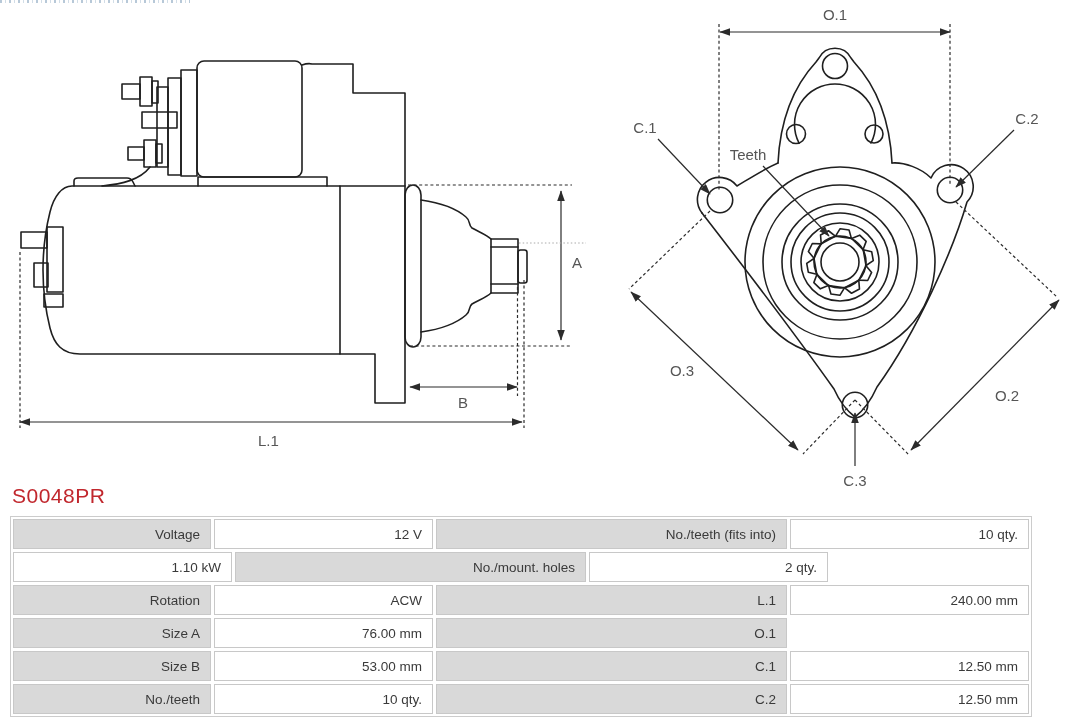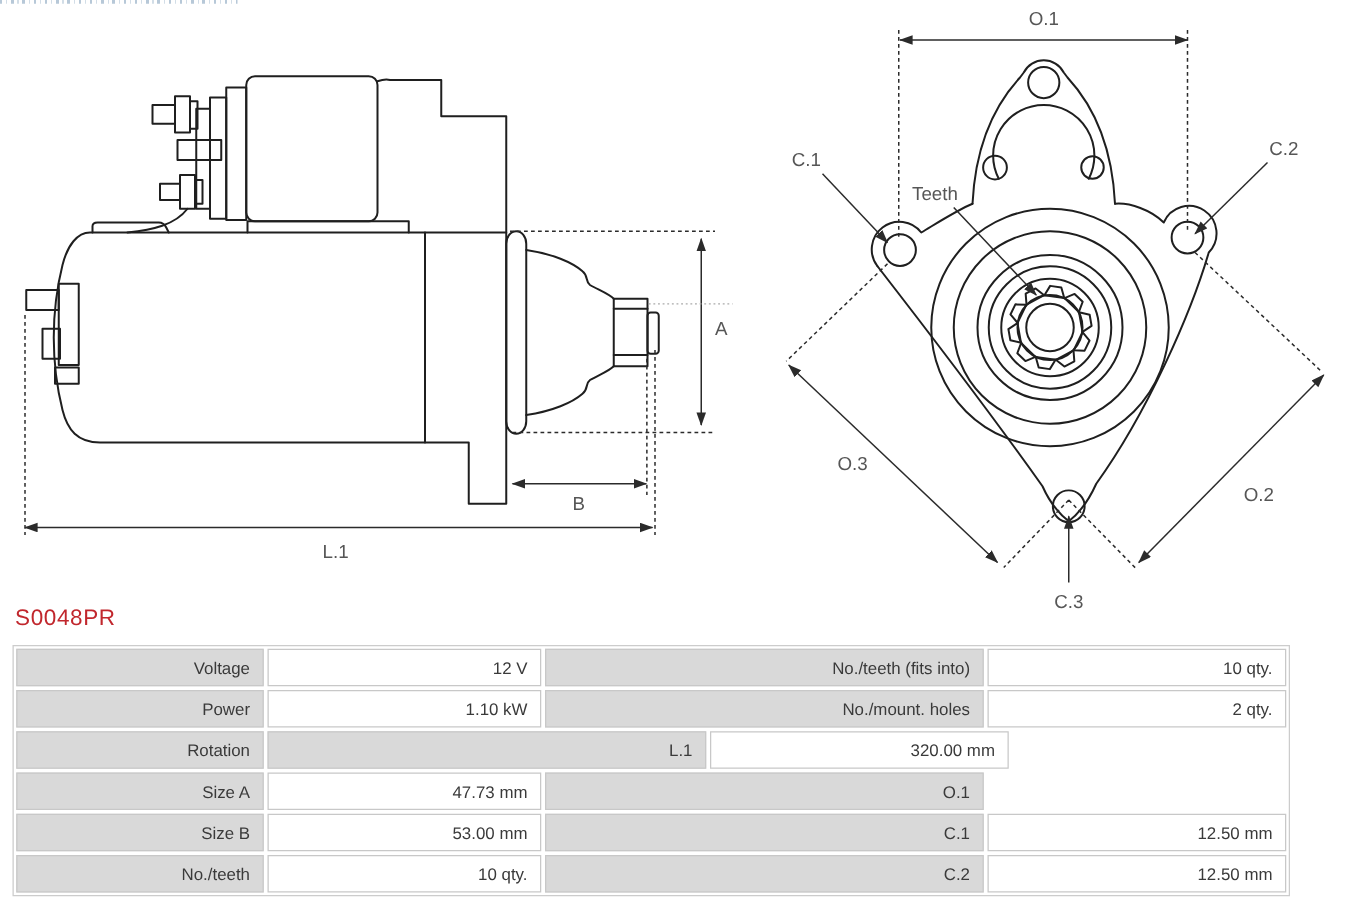--- a/index.html
+++ b/index.html
@@ -2,21 +2,21 @@
 <html><head>
 <meta charset="utf-8">
 <style>
   html,body{margin:0;padding:0;background:#fff;}
   body{width:1080px;height:720px;font-family:"Liberation Sans",sans-serif;position:relative;overflow:hidden;}
   .stage{position:absolute;left:0;top:0;width:1080px;height:720px;background:#fff;}
   #top-strip{position:absolute;left:0;top:0;width:190px;height:3px;opacity:.75;
     background:repeating-linear-gradient(90deg,#9fb6cb 0 2px,transparent 2px 5px,#c3d2df 5px 6px,transparent 6px 9px);}
   #side-svg{position:absolute;left:0;top:0;}
   #front-svg{position:absolute;left:600px;top:0;}
-  #part-number{position:absolute;left:12px;top:484px;font-size:18px;color:#c1272d;letter-spacing:.5px;}
+  #part-number{position:absolute;left:12px;top:484px;font-size:21px;color:#c1272d;letter-spacing:.5px;}
   #spec-table{position:absolute;left:10px;top:516px;border:1px solid #cccccc;background:#fff;
     padding:2px;display:flex;flex-direction:column;gap:3px;box-sizing:content-box;}
   .trow{display:flex;gap:3px;}
   .cell{height:30px;line-height:30px;text-align:right;padding:0 10px 0 4px;box-sizing:border-box;
     font-size:13.5px;color:#3a3a3a;border:1px solid #c8c8c8;white-space:nowrap;overflow:hidden;}
   .lbl{background:#d9d9d9;width:198px;}
   .val{background:#ffffff;width:219px;}
   .lblw{background:#d9d9d9;width:351px;}
   .valw{background:#ffffff;width:239px;}
   
@@ -201,33 +201,33 @@
   <div id="part-number">S0048PR</div>
 
   <div id="spec-table">
     <div class="trow">
       <div class="cell lbl">Voltage</div>
       <div class="cell val">12 V</div>
       <div class="cell lblw">No./teeth (fits into)</div>
       <div class="cell valw">10 qty.</div>
     </div>
     <div class="trow">
-      <div class="cell lbl">Power</div>
       <div class="cell val">1.10 kW</div>
       <div class="cell lblw">No./mount. holes</div>
       <div class="cell valw">2 qty.</div>
     </div>
     <div class="trow">
       <div class="cell lbl">Rotation</div>
+      <div class="cell val">ACW</div>
       <div class="cell lblw">L.1</div>
-      <div class="cell valw">320.00 mm</div>
+      <div class="cell valw">240.00 mm</div>
     </div>
     <div class="trow">
       <div class="cell lbl">Size A</div>
-      <div class="cell val">47.73 mm</div>
+      <div class="cell val">76.00 mm</div>
       <div class="cell lblw">O.1</div>
     </div>
     <div class="trow">
       <div class="cell lbl">Size B</div>
       <div class="cell val">53.00 mm</div>
       <div class="cell lblw">C.1</div>
       <div class="cell valw">12.50 mm</div>
     </div>
     <div class="trow">
       <div class="cell lbl">No./teeth</div>

